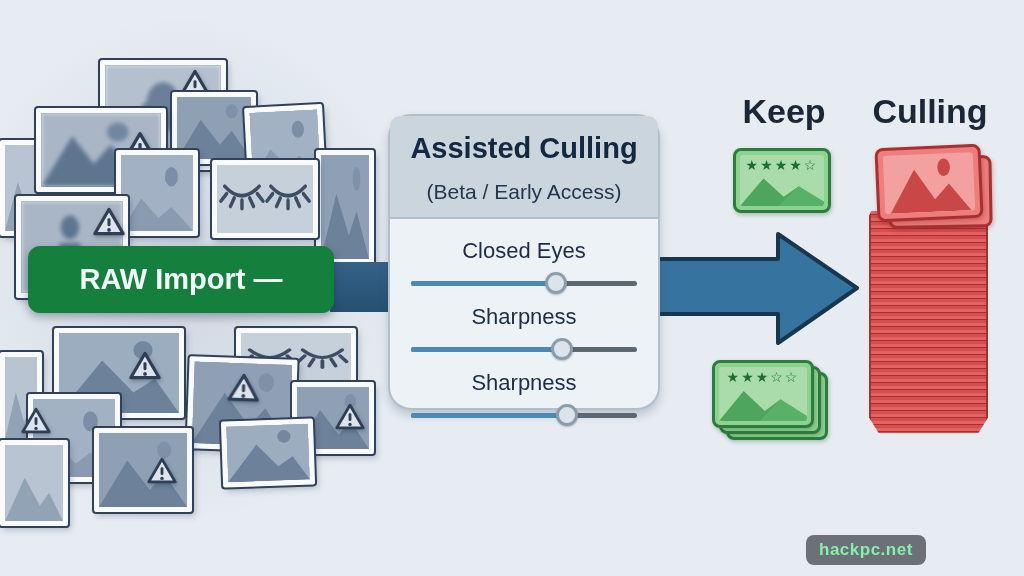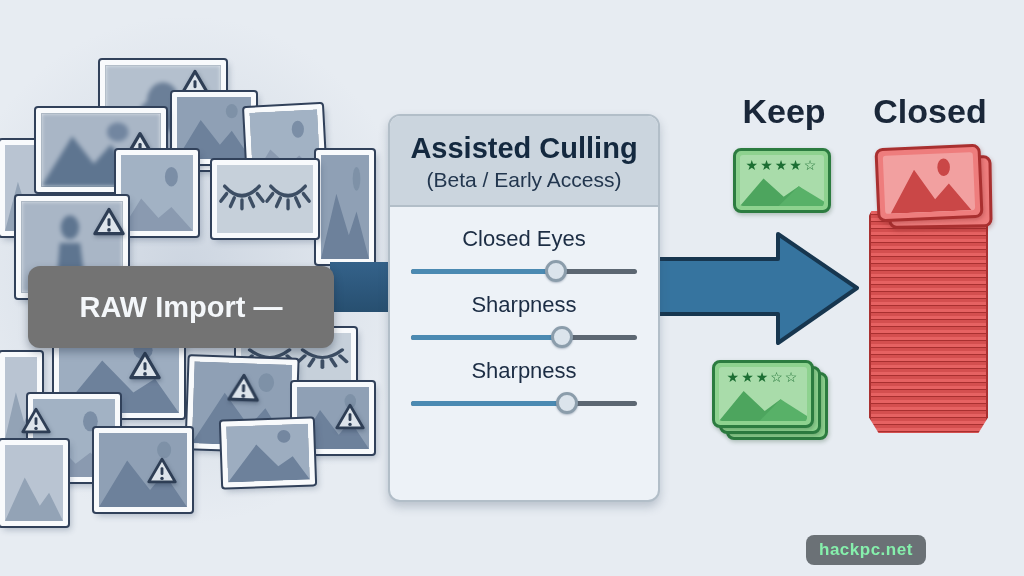--- a/index.html
+++ b/index.html
@@ -22,52 +22,51 @@
   }
   .photo-img { width:100%; height:100%; overflow:hidden;
     box-shadow:inset 0 0 0 1px rgba(49,65,90,.35); }
   .photo-img svg { display:block; width:100%; height:100%; }
   svg.blurred { filter:blur(2px); }
   .warn-badge { position:absolute; filter:drop-shadow(1px 2px 2px rgba(30,45,70,.35)); }
   .warn-badge svg { display:block; width:100%; height:100%; }
 
   
   .banner {
-    position:absolute; left:28px; top:246px; width:306px; height:82px;
-    background:#737373; border-radius:12px;
+    position:absolute; left:28px; top:246px; width:306px; height:67px;
+    background:#15803d; border-radius:12px;
     box-shadow:0 4px 9px rgba(20,35,55,.35);
     color:#f4f7fa; text-align:center;
     display:flex; flex-direction:column; justify-content:center; gap:1px;
     z-index:3;
-    margin-top:20px;
   }
   .banner-line1 { font-size:29px; font-weight:bold; }
   .banner-line2 { font-size:27px; font-weight:normal; }
 
   
   .connector {
     position:absolute; left:330px; top:262px; width:62px; height:50px;
     background:linear-gradient(180deg,#34628a,#274f70); z-index:2;
   }
   .flow-arrow { position:absolute; left:650px; top:225px; z-index:2; }
 
   
   .panel {
-    position:absolute; left:388px; top:114px; width:272px; height:388px;
+    position:absolute; left:388px; top:114px; width:272px; height:296px;
     box-sizing:border-box; background:#edf2f7;
-    border:2px solid #b2bec8; border-radius:12px;
+    border:2px solid #b2bec8; border-radius:23px;
     box-shadow:0 5px 10px rgba(50,70,95,.25); z-index:4;
   }
   .panel-header {
     background:#cbd5de; border-bottom:2px solid #b2bec8;
     border-radius:10px 10px 0 0; text-align:center;
     padding:15px 0 12px;
   }
   .panel-title { font-size:29px; font-weight:bold; color:#14293f; line-height:34px; }
-  .panel-subtitle { font-size:21px; color:#22364e; line-height:26px; margin-top:2px; }
+  .panel-subtitle { font-size:21px; color:#22364e; line-height:26px; margin-top:14px; }
   .panel-body { padding:18px 21px 0; }
   .slider-group { margin-bottom:9px; }
   .slider-label { text-align:center; font-size:22px; line-height:27px; color:#1c2d44; margin-bottom:8px; }
   .slider { position:relative; height:22px; }
   .slider-track { position:absolute; left:0; right:0; top:9px; height:5px; background:#5c6772; border-radius:3px; }
   .slider-fill  { position:absolute; left:0; top:9px; height:5px; width:var(--val,60%); background:#4b8ab2; border-radius:3px; }
   .slider-handle {
     position:absolute; top:0; left:var(--val,60%); width:22px; height:22px; margin-left:-11px;
     background:#dbe4ec; border:3px solid #8b9dab; border-radius:50%;
     box-sizing:border-box; box-shadow:0 1px 2px rgba(40,60,90,.3);
@@ -425,21 +424,21 @@
   <div class="gcard" style="left:712px; top:360px; width:102px; height:68px; z-index:2;">
     <div class="gcard-inner">
       <div class="stars">★★★☆☆</div>
       <svg viewBox="0 0 100 42" preserveAspectRatio="none">
         <polygon points="0,42 28,6 52,30 70,16 100,42" fill="#4da55e"></polygon>
         <polygon points="46,42 70,16 100,36 100,42" fill="#58b168"></polygon>
       </svg>
     </div>
   </div>
 
-  <div class="col-label" style="left:930px; top:92px;">Closed</div>
+  <div class="col-label" style="left:930px; top:92px;">Culling</div>
 
   <div class="rstack"></div>
   <div class="rcard ghost" style="left:888px; top:156px; width:104px; height:72px; transform:rotate(-1deg); z-index:1;"></div>
   <div class="rcard" style="left:876px; top:146px; width:106px; height:74px; transform:rotate(-2.5deg); z-index:2;">
     <div class="rcard-inner">
       <svg viewBox="0 0 100 46" preserveAspectRatio="none">
         <circle cx="67" cy="11" r="7" fill="#ca4747"></circle>
         <polygon points="6,46 34,12 56,36 72,24 96,46" fill="#ca4747"></polygon>
       </svg>
     </div>

